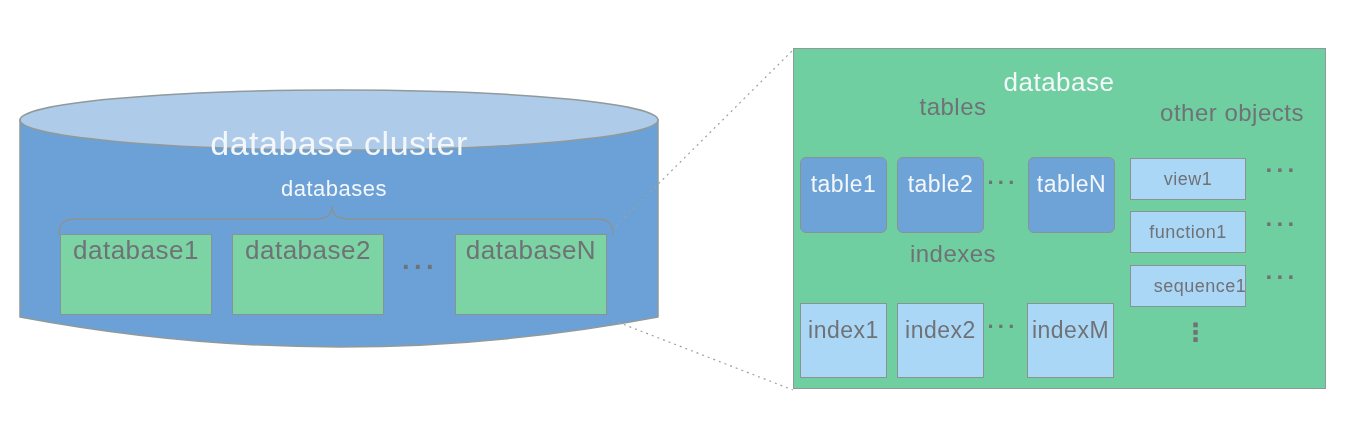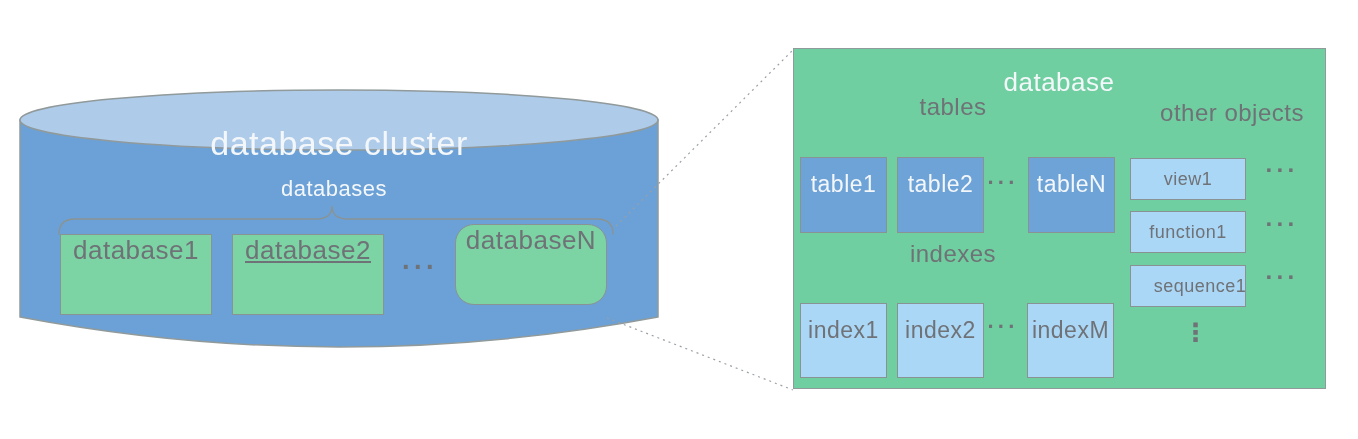--- a/index.html
+++ b/index.html
@@ -32,21 +32,21 @@
   }
   .box {
     position:absolute; z-index:2; box-sizing:border-box;
     display:flex; justify-content:center; align-items:flex-start;
     border:1px solid var(--box_border,#8a9394);
     letter-spacing:0.5px;
   }
   .db-box    { width:152px; height:81px; background:var(--db_green,#7cd3a4); 
                font-size:26px; color:var(--gray_text,#6f7276); }
   .table-box { width:87px; height:76px; background:var(--table_blue,#6ea3d8); padding-top:13px;
-               font-size:23px; color:var(--white_text,#f4f7fa); }
+               font-size:23px; color:var(--white_text,#f4f7fa);border-radius:6px; }
   .index-box { width:87px; height:75px; background:var(--light_blue,#abd7f7); padding-top:13px;
                font-size:23px; color:var(--gray_text,#6f7276); }
   .obj-box   { width:116px; height:42px; background:var(--light_blue,#abd7f7); align-items:center;
                font-size:18px; color:var(--gray_text,#6f7276); }
 
   .dots   { font-size:24px; letter-spacing:3px; font-weight:bold; }
   .vdots  { font-size:25px; line-height:1; font-weight:bold; }
 </style>
 </head>
 <body>
@@ -67,25 +67,25 @@
     <path class="brace" d="M 800 298 Q 800 285 814 285 L 943 285 Q 957 285 957 272 Q 957 285 971 285 L 1099 285 Q 1113 285 1113 298"></path>
   </svg>
 
   <div class="abs label white-text title-cluster" style="left:39px; top:108px; width:600px;">database cluster</div>
 
   <div class="abs label white-text title-databases" style="left:184px; top:176px; width:300px;">databases</div>
 
   <div class="box db-box" style="left:60px; top:234px;">
     <span>database1</span>
   </div>
-  <div class="box db-box" style="left:232px; top:234px;text-decoration:underline;">
+  <div class="box db-box" style="left:232px; top:234px;">
     <span>database2</span>
   </div>
   <div class="abs label gray-text dots" style="left:396px; top:252px; width:48px; font-size:27px;">···</div>
-  <div class="box db-box" style="left:455px; top:224px;border-radius:19px;">
+  <div class="box db-box" style="left:455px; top:234px;">
     <span>databaseN</span>
   </div>
 
   <div class="panel" style="left:793px; top:48px; width:533px; height:341px;"></div>
 
   <div class="abs label white-text title-database" style="left:959px; top:67px; width:200px;">database</div>
 
   <div class="abs label gray-text group-label" style="left:878px; top:93px; width:150px;">tables</div>
   <div class="abs label gray-text group-label" style="left:1130px; top:99px; width:204px;">other objects</div>
 

